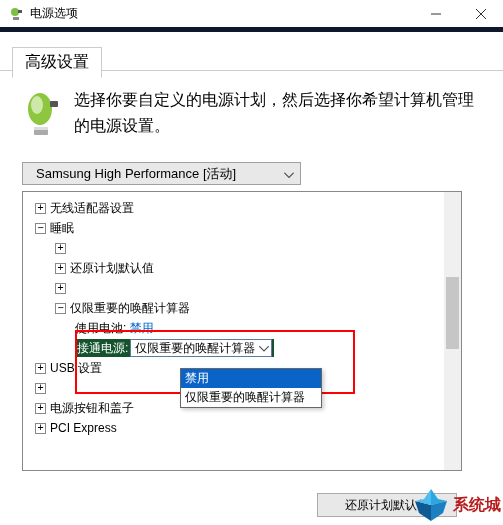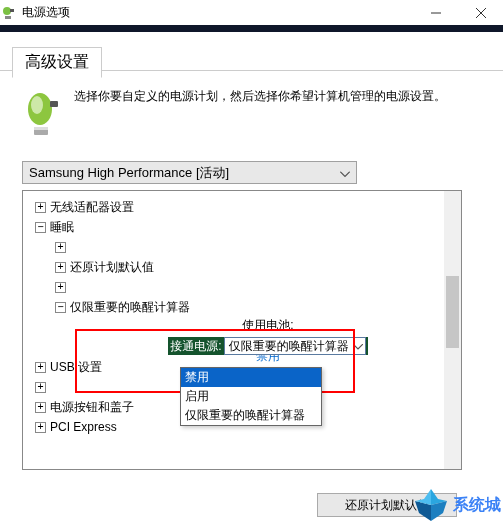--- a/index.html
+++ b/index.html
@@ -9,23 +9,24 @@
     font-size: 12px;
     background: #fff;
     width: 503px;
     height: 525px;
     overflow: hidden;
     position: relative;
   }
   .titlebar {
     height: 32px;
     background: #fff;
-    border-bottom: 7px solid #0f172a;
-    display: flex;
-    align-items: center;
+    border-bottom: 5px solid #0f172a;
+    display: flex;
+    align-items: center;
+    padding-left: 8px;
   }
   .titlebar .icon {
     width: 16px; height: 16px;
     margin-right: 6px;
   }
   .titlebar .title { flex: 1; font-size: 12px; color: #000; }
   .titlebar .winbtn {
     width: 45px; height: 30px;
     display: flex; align-items: center; justify-content: center;
     color: #333;
@@ -52,29 +53,29 @@
     padding: 16px 22px 0 22px;
   }
   .intro {
     display: flex;
     gap: 12px;
     margin-bottom: 24px;
   }
   .intro-icon {
     width: 40px; height: 50px; flex-shrink: 0;
   }
-  .intro-text { font-size: 12px; line-height: 1.6; color: #000; }
+  .intro-text { font-size: 16px; line-height: 1.6; color: #000; }
   .plan-select {
-    width: 335px;
+    width: 279px;
     height: 23px;
     border: 1px solid #a0a0a0;
     background: #e8e8e8;
     display: flex;
     align-items: center;
-    padding: 0 6px;
+    padding: 0 13px;
     font-family: "Segoe UI", sans-serif;
     font-size: 13px;
     position: relative;
     margin-bottom: 6px;
   }
   .plan-select .chev {
     position: absolute; right: 6px; top: 50%; transform: translateY(-50%);
   }
   .tree-box {
     border: 1px solid #888;
@@ -110,21 +111,21 @@
     display: inline-flex;
     align-items: center; justify-content: center;
     margin-right: 4px;
     font-size: 10px;
     line-height: 1;
     flex-shrink: 0;
     font-family: monospace;
   }
   .ind0 { padding-left: 6px; }
   .ind1 { padding-left: 26px; }
-  .ind2 { padding-left: 46px; flex-direction: column; }
+  .ind2 { padding-left: 46px; }
   .link-val { color: #0066cc; }
   .sel-row {
     background: #14532d;
     color: #fff;
     display: inline-flex;
     align-items: center;
     height: 18px;
     padding: 0 2px;
   }
   .sel-row .dd {
@@ -182,21 +183,21 @@
   }
   .watermark {
     position: absolute;
     right: 2px;
     bottom: 2px;
     display: flex;
     align-items: center;
     gap: 4px;
     font-size: 16px;
     font-weight: bold;
-    color: #3b82f6;
+    color: #b91c1c;
     z-index: 20;
   }
   .wm-logo { width: 36px; height: 36px; }
   .chev svg { width: 10px; height: 6px; }
 </style>
 </head>
 <body>
 
 <div class="titlebar">
   <span class="icon">
@@ -299,21 +300,20 @@
       <span class="exp-box">+</span>
       <span>电源按钮和盖子</span>
     </div>
     <div class="tree-item ind0">
       <span class="exp-box">+</span>
       <span>PCI Express</span>
     </div>
 
     <div class="dropdown">
       <div class="dropdown-item sel">禁用</div>
-      <div class="dropdown-item">启用</div>
       <div class="dropdown-item">仅限重要的唤醒计算器</div>
     </div>
 
     <div class="red-box"></div>
 
     <div class="tree-scroll">
       <div class="tree-thumb"></div>
     </div>
   </div>
 </div>

